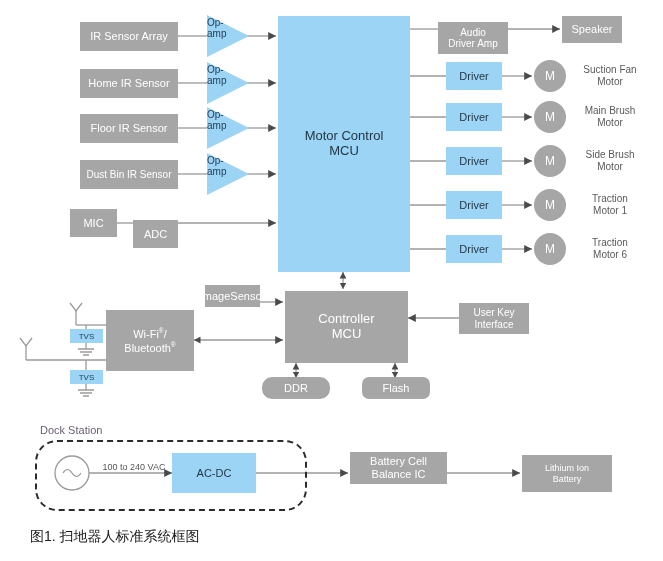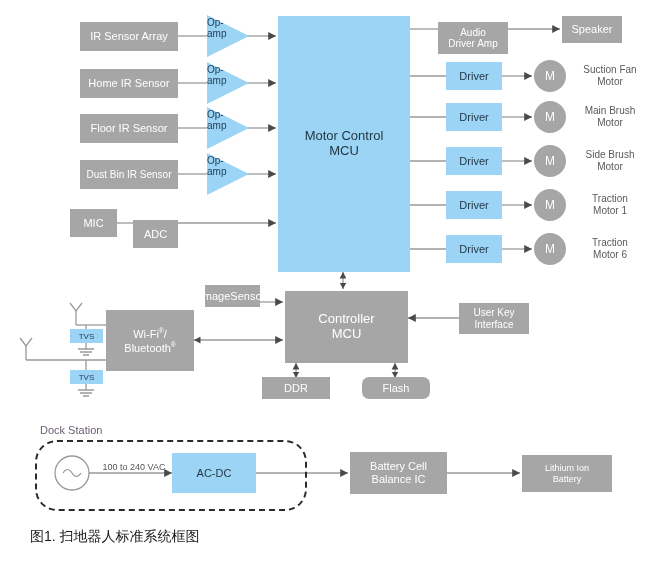--- a/index.html
+++ b/index.html
@@ -206,29 +206,29 @@
   <div class="blk gray" style="left:285px;top:291px;width:123px;height:72px;font-size:13px;flex-direction:column;">
     <span>Controller</span>
     <span>MCU</span>
   </div>
 
   <div class="blk gray" style="left:459px;top:303px;width:70px;height:31px;font-size:10px;flex-direction:column;">
     <span>User Key</span>
     <span>Interface</span>
   </div>
 
-  <div class="blk gray" style="left:262px;top:377px;width:68px;height:22px;font-size:11px;">DDR</div>
+  <div class="blk gray" style="left:262px;top:377px;width:68px;height:22px;font-size:11px;border-radius:10px;">DDR</div>
   <div class="blk gray" style="left:362px;top:377px;width:68px;height:22px;font-size:11px;border-radius:7px;">Flash</div>
 
   <div class="docklbl" style="left:40px;top:424px;">Dock Station</div>
   <div class="dock" style="left:35px;top:440px;width:268px;height:67px;"></div>
   <div class="vac" style="left:94px;top:462px;width:80px;text-align:center;">100 to 240 VAC</div>
   <div class="blk blue" style="left:172px;top:453px;width:84px;height:40px;font-size:11px;">AC-DC</div>
 
-  <div class="blk gray" style="left:350px;top:452px;width:97px;height:42px;font-size:11px;flex-direction:column;">
+  <div class="blk gray" style="left:350px;top:452px;width:97px;height:32px;font-size:11px;flex-direction:column;">
     <span>Battery Cell</span>
     <span>Balance IC</span>
   </div>
   <div class="blk gray" style="left:522px;top:455px;width:90px;height:37px;font-size:9px;flex-direction:column;">
     <span>Lithium Ion</span>
     <span>Battery</span>
   </div>
 
   <div class="caption" style="left:30px;top:528px;">图1. 扫地器人标准系统框图</div>
 

